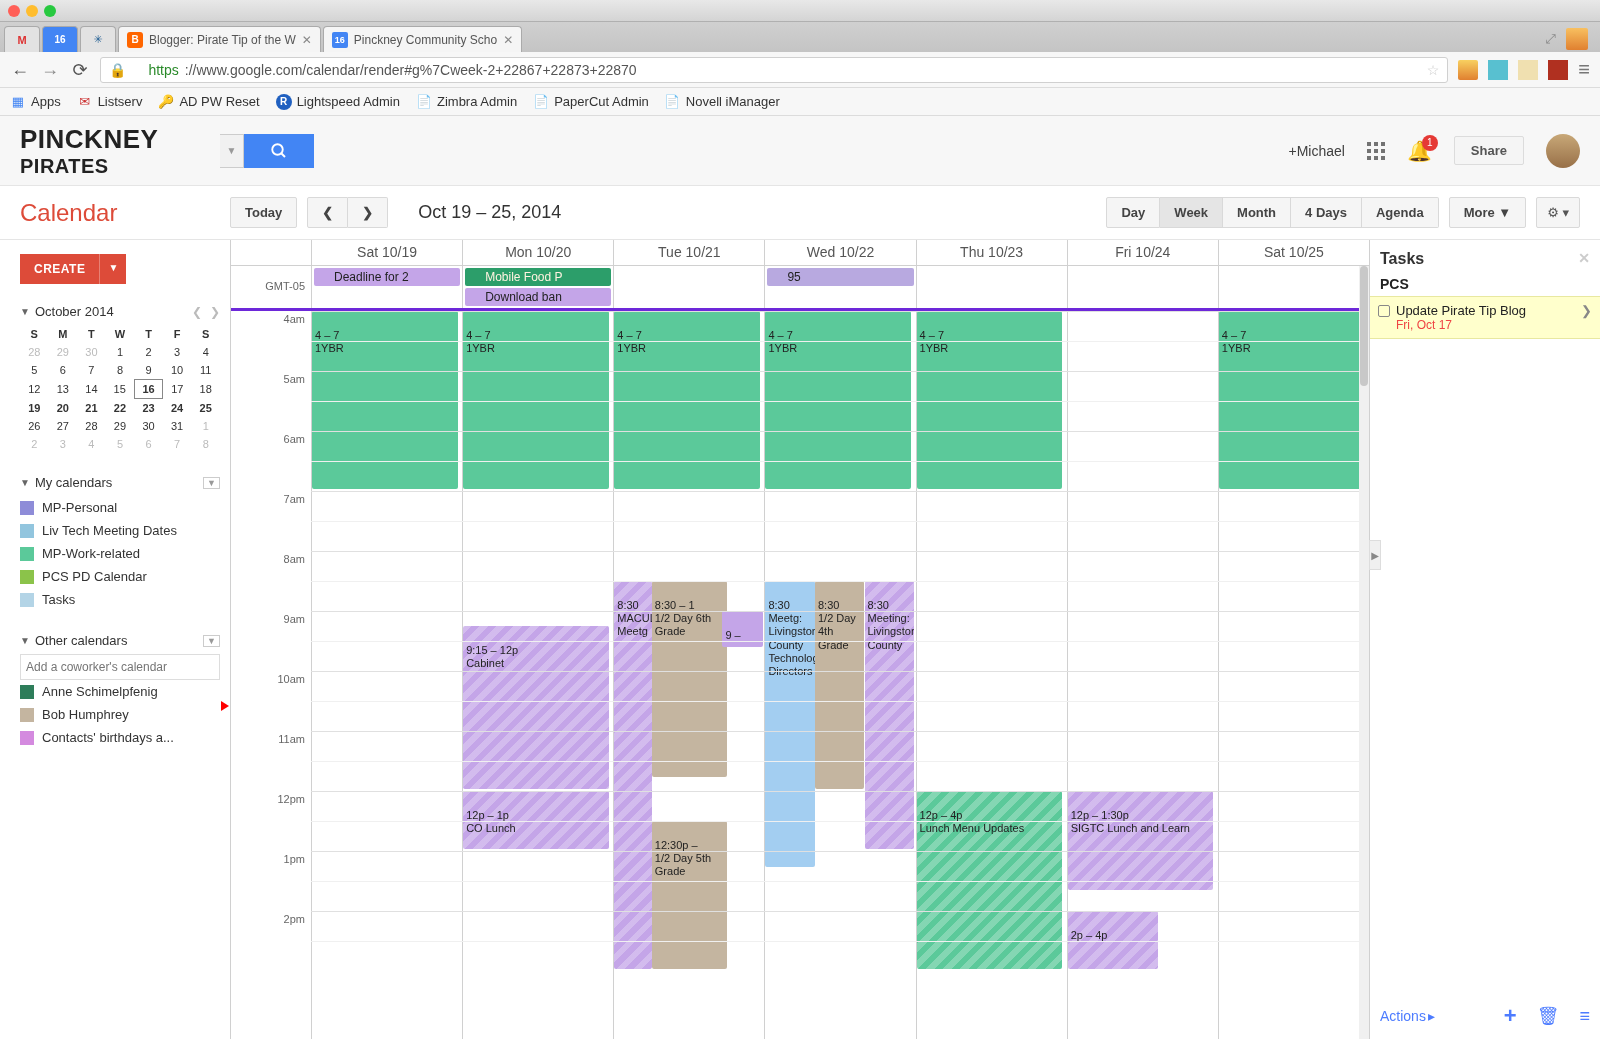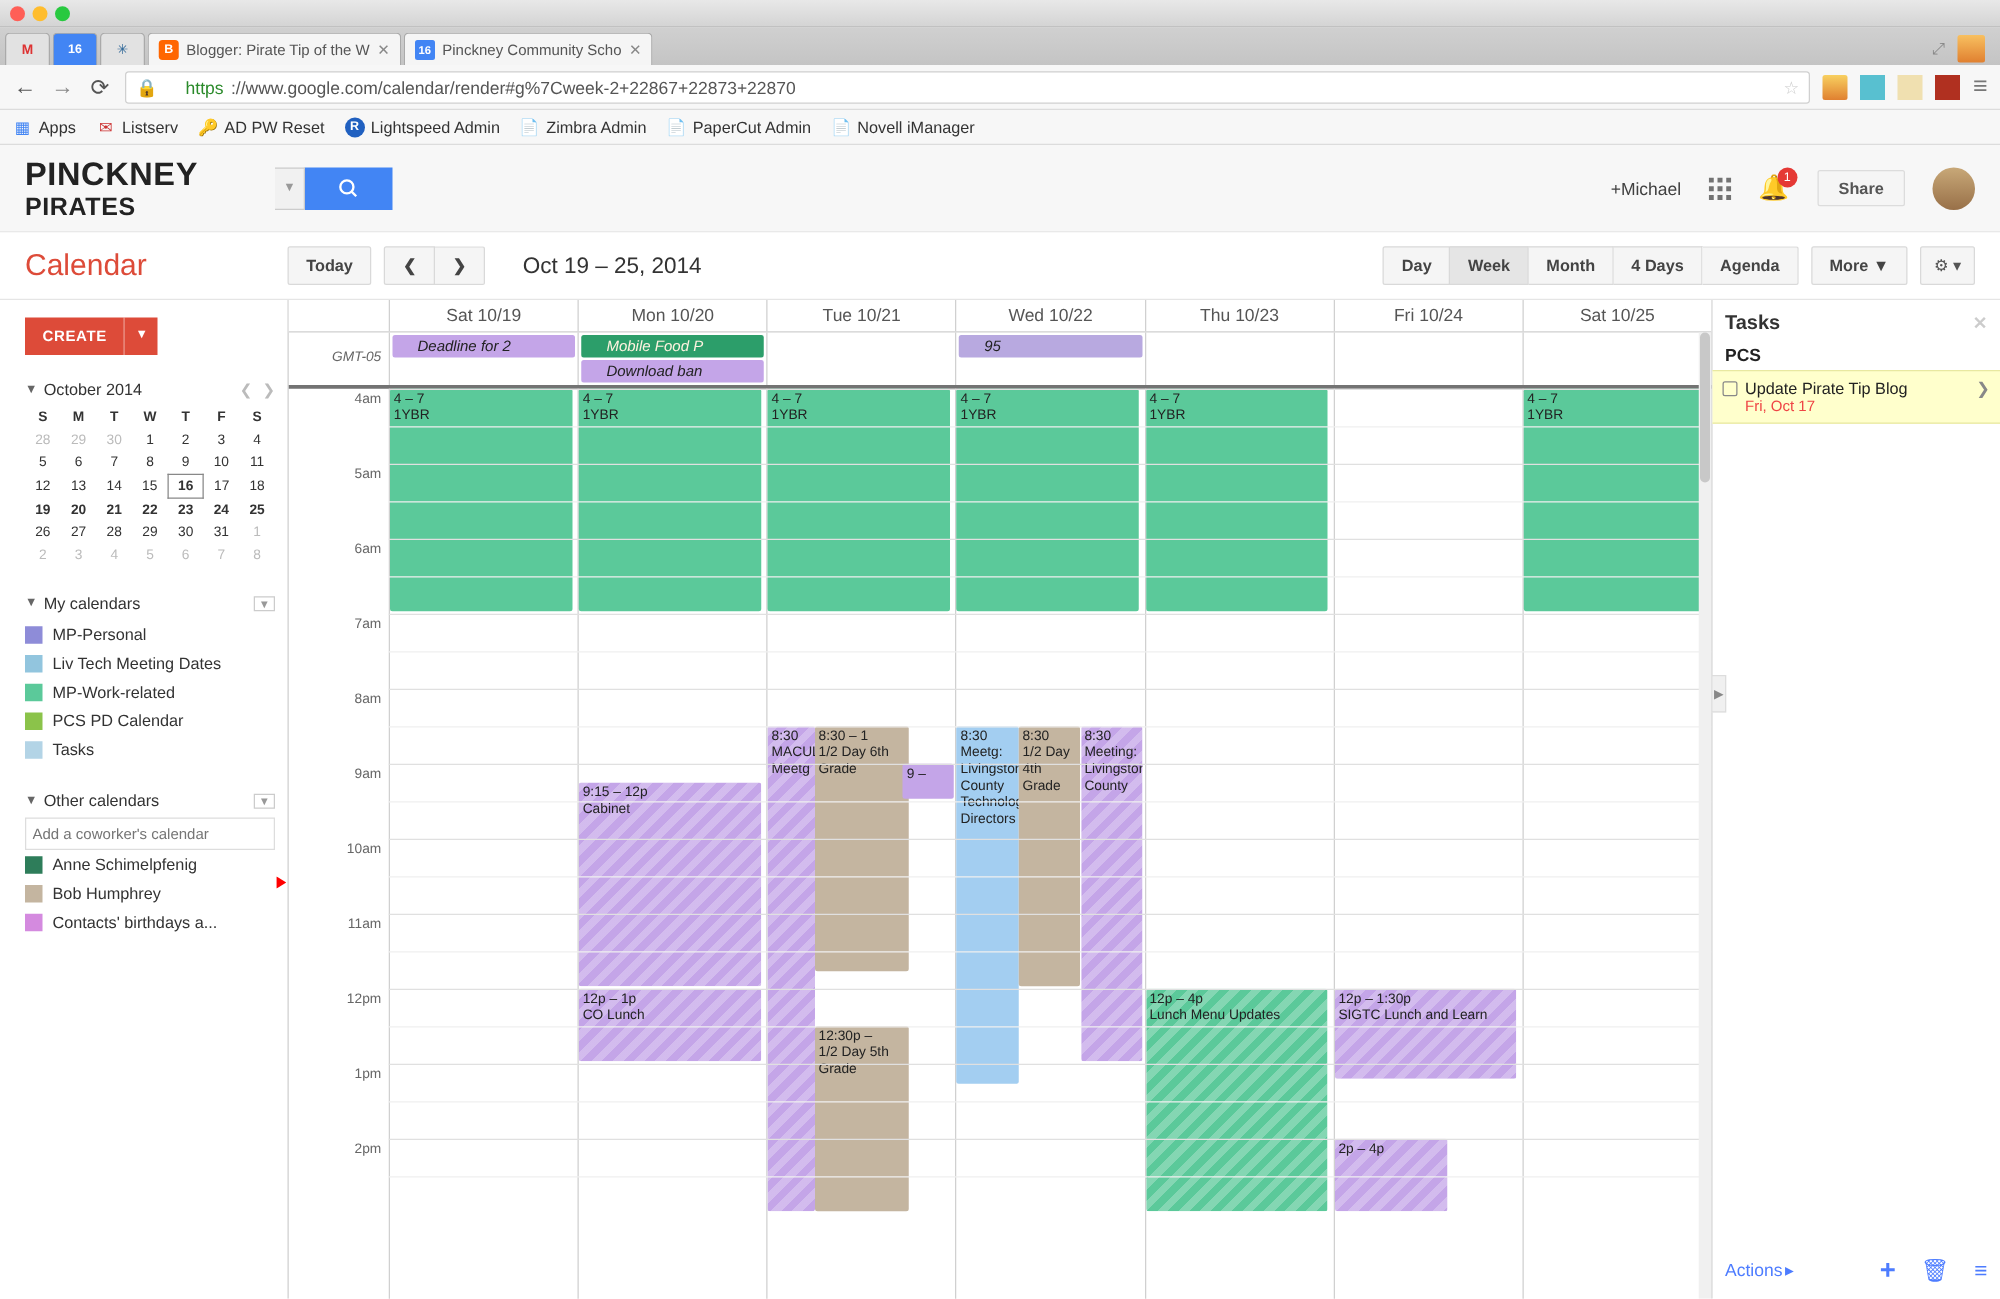--- a/index.html
+++ b/index.html
@@ -92,33 +92,33 @@
   .calitem { display: flex; align-items: center; gap: 8px; font-size: 13px; color: #333; padding: 4px 0; }
   .calitem .sw { width: 14px; height: 14px; }
   .addcow { width: 100%; border: 1px solid #ddd; padding: 5px; font-size: 12px; color: #999; }
 
   
   .calarea { flex: 1; position: relative; border-right: 1px solid #d0d0d0; border-left: 1px solid #d0d0d0; }
   .calcols-head { display: flex; border-bottom: 1px solid #d0d0d0; height: 26px; background: #fff; }
   .calcols-head .gut { width: 80px; }
   .calcols-head .day { flex: 1; text-align: center; font-size: 14px; color: #555; padding: 4px 0; border-left: 1px solid #d0d0d0; }
 
-  .allday { display: flex; border-bottom: 3px solid #737373; font-style: italic; }
+  .allday { display: flex; border-bottom: 3px solid #6d28d9; }
   .allday .gut { width: 80px; text-align: right; padding: 14px 6px 0 0; font-size: 11px; color: #666; }
   .allday .cells { flex: 1; display: flex; }
   .allday .cell { flex: 1; border-left: 1px solid #d0d0d0; padding: 2px; display:flex; flex-direction:column; gap:2px; }
   .allday .ev { font-size: 12px; padding: 2px 20px; white-space: nowrap; overflow: hidden; border-radius:2px;}
 
   .timegrid { position: relative; height: 750px; }
   .timegrid .gut { position: absolute; left: 0; top: 0; width: 80px; }
   .timegrid .hourlabel { position: absolute; right: 6px; font-size: 11px; color: #666; transform: translateY(-50%); }
   .timegrid .hline { position: absolute; left: 80px; right: 0; height: 1px; background: #e0e0e0; }
   .timegrid .cols { position: absolute; left: 80px; right: 0; top: 0; bottom: 0; display: flex; }
   .timegrid .col { flex: 1; border-left: 1px solid #d0d0d0; position: relative; }
-  .timegrid .event { position: absolute; font-size: 11px; padding: 2px 3px; overflow: hidden; border-radius:2px; line-height:1.2;}
+  .timegrid .event { position: absolute; font-size: 11px; padding: 18px 3px; overflow: hidden; border-radius:2px; line-height:1.2;}
   .timegrid .event .t { font-weight: normal; }
   .timegrid .event .n { }
 
   
   .tasks { width: 230px; padding: 10px; position:relative;}
   .tasks-head { font-size: 16px; font-weight: bold; color: #333; display:flex;}
   .tasks-head .close { margin-left:auto; color:#ccc; font-size:14px;}
   .tasks-list { margin-top:8px; font-size:14px; font-weight:bold;}
   .task-item { background:#ffffcc; border-top:1px solid #e8e8a0; border-bottom:1px solid #e8e8a0; padding:6px 8px; margin:4px -10px 0 -10px; font-weight:normal; font-size:13px;}
   .task-item .row1 { display:flex; align-items:center; gap:6px;}
@@ -537,21 +537,21 @@
             <div class="event c-green" style="top: 0px; height: 178px; left: 0%; width: 97%;">
               <div class="t">4 – 7</div>
               <div class="n">1YBR</div>
             </div>
             <div class="event c-green hatched" style="top: 480px; height: 178px; left: 0%; width: 97%;">
               <div class="t">12p – 4p</div>
               <div class="n">Lunch Menu Updates</div>
             </div>
           </div>
           <div class="col">
-            <div class="event c-purple hatched" style="top: 480px; height: 72px; left: 0%; width: 97%;">
+            <div class="event c-purple hatched" style="top: 480px; height: 99px; left: 0%; width: 97%;">
               <div class="t">12p – 1:30p</div>
               <div class="n">SIGTC Lunch and Learn</div>
             </div>
             <div class="event c-purple hatched" style="top: 600px; height: 58px; left: 0%; width: 60%;">
               <div class="t">2p – 4p</div>
               <div class="n"></div>
             </div>
           </div>
           <div class="col">
             <div class="event c-green" style="top: 0px; height: 178px; left: 0%; width: 97%;">

